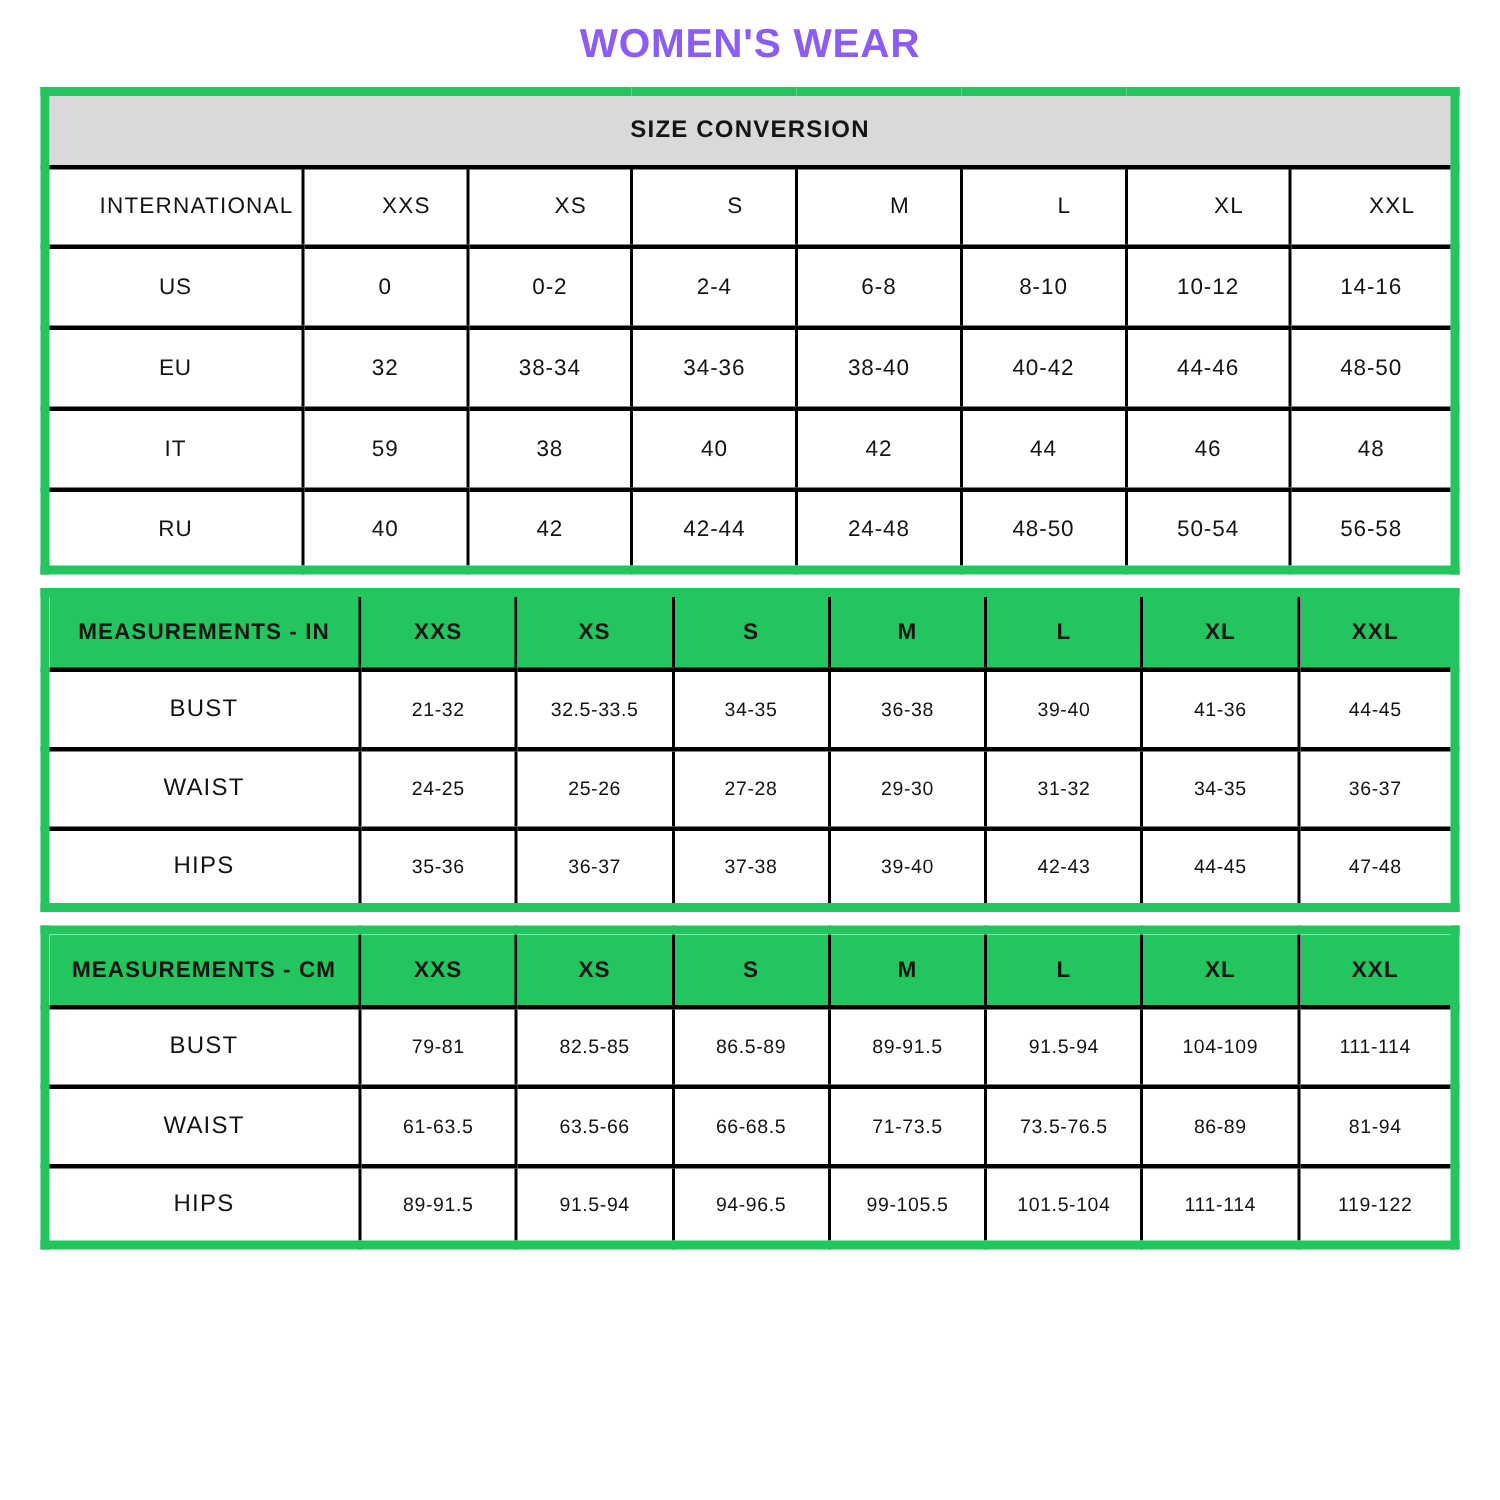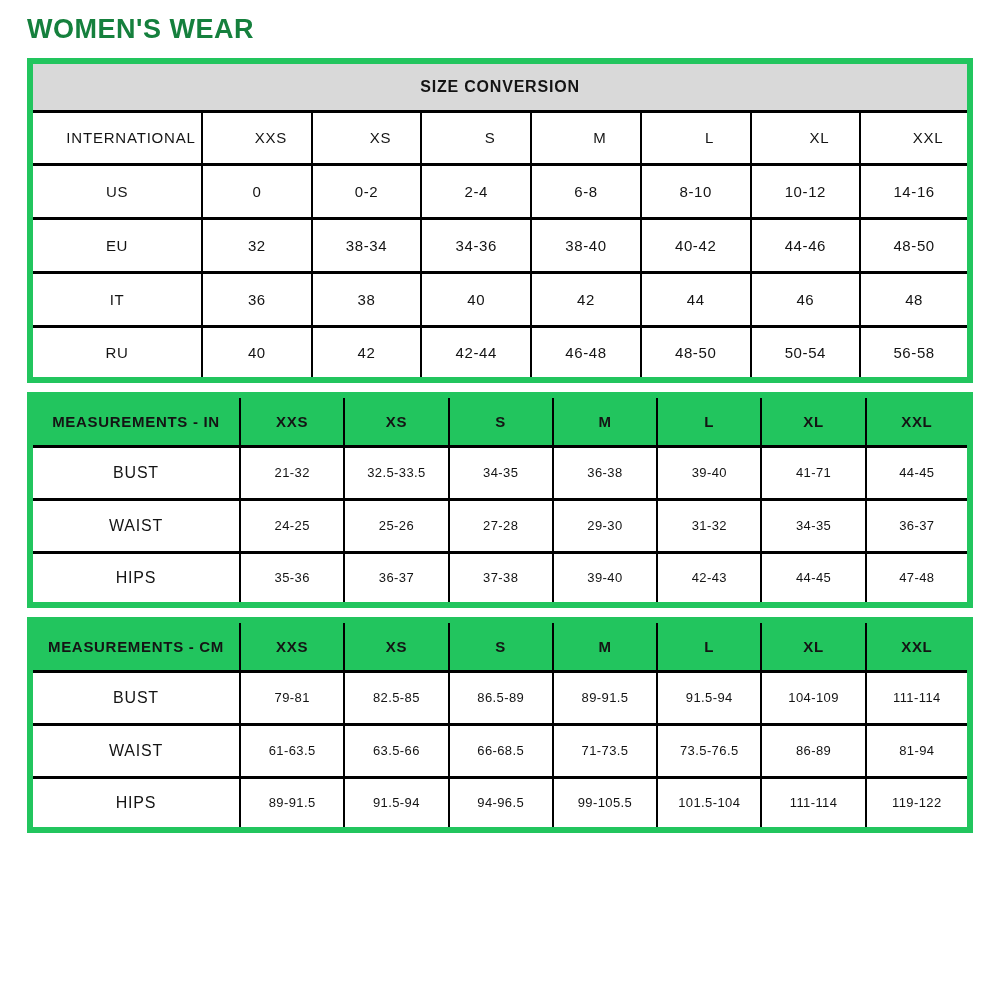--- a/index.html
+++ b/index.html
@@ -10,26 +10,26 @@
     width: 1000px;
     font-family: "Liberation Sans", sans-serif;
     color: #141414;
   }
   .page {
     width: 1000px;
     min-height: 1000px;
     padding: 12px 27px 14px 27px;
   }
   h1.page-title {
-    text-align: left;
+    text-align: center;
     font-size: 27px;
     font-weight: 700;
     letter-spacing: 0.5px;
     margin: 2px 0 13px 0;
-    color: #15803d;
+    color: #8b5cf6;
   }
   table.size-table {
     border-collapse: collapse;
     table-layout: fixed;
     width: 100%;
     border: 6px solid #22c55e;
     margin-bottom: 9px;
   }
   table.size-table th,
   table.size-table td {
@@ -135,34 +135,34 @@
           <td>32</td>
           <td>38-34</td>
           <td>34-36</td>
           <td>38-40</td>
           <td>40-42</td>
           <td>44-46</td>
           <td>48-50</td>
         </tr>
         <tr>
           <th>IT</th>
-          <td>36</td>
+          <td>59</td>
           <td>38</td>
           <td>40</td>
           <td>42</td>
           <td>44</td>
           <td>46</td>
           <td>48</td>
         </tr>
         <tr>
           <th>RU</th>
           <td>40</td>
           <td>42</td>
           <td>42-44</td>
-          <td>46-48</td>
+          <td>24-48</td>
           <td>48-50</td>
           <td>50-54</td>
           <td>56-58</td>
         </tr>
       </tbody>
   </table>
 
   <table class="size-table tbl-meas">
     <colgroup>
       <col class="c0">
@@ -187,21 +187,21 @@
         </tr>
     </thead>
     <tbody>
         <tr>
           <th>BUST</th>
           <td>21-32</td>
           <td>32.5-33.5</td>
           <td>34-35</td>
           <td>36-38</td>
           <td>39-40</td>
-          <td>41-71</td>
+          <td>41-36</td>
           <td>44-45</td>
         </tr>
         <tr>
           <th>WAIST</th>
           <td>24-25</td>
           <td>25-26</td>
           <td>27-28</td>
           <td>29-30</td>
           <td>31-32</td>
           <td>34-35</td>

